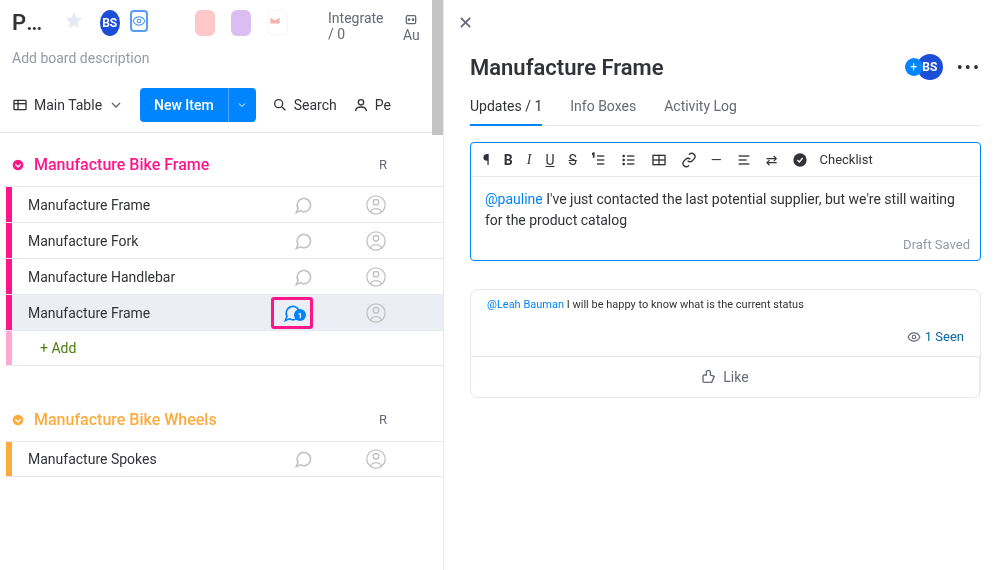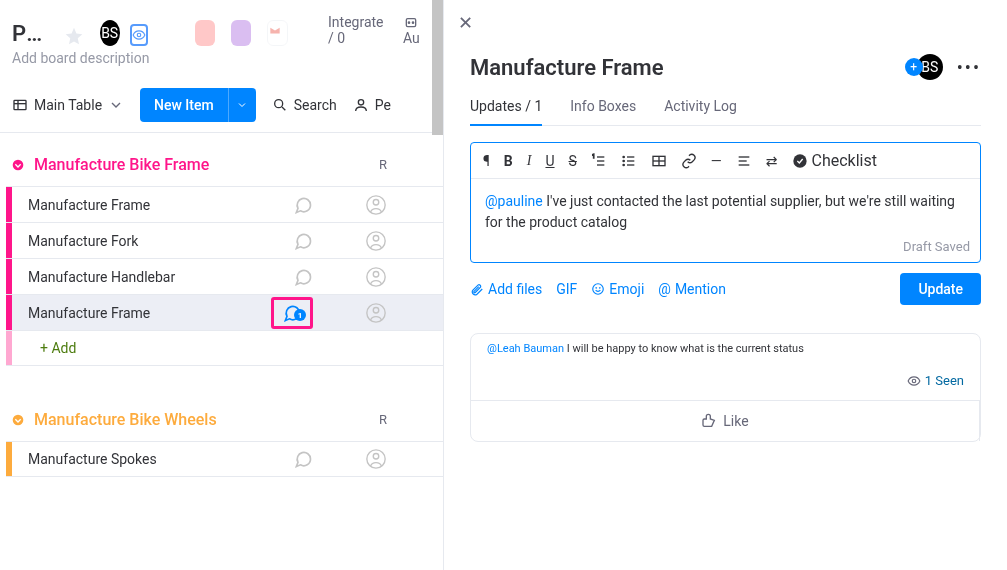--- a/index.html
+++ b/index.html
@@ -1,24 +1,24 @@
 <!DOCTYPE html>
 <html><head>
 <meta charset="utf-8">
 <style>
 *{box-sizing:border-box;margin:0;padding:0;font-family:-apple-system,BlinkMacSystemFont,"Segoe UI",Roboto,Arial,sans-serif}
 body{width:1007px;height:570px;overflow:hidden;position:relative;background:#fff;color:#323338;font-size:14px}
 .main-area{width:443px;height:570px;float:left;position:relative}
 .side-panel{position:absolute;left:443px;top:0;width:564px;height:570px;background:#fff;border-left:1px solid #e6e9ef}
 .scrollbar-stub{position:absolute;left:432px;top:0;width:11px;height:135px;background:#c4c4c4}
 .hdr{padding:10px 12px 0 12px}
-.hdr-row{display:flex;align-items:flex-end;gap:16px;height:36px}
+.hdr-row{display:flex;align-items:flex-start;gap:16px;height:36px}
 .board-title{font-size:22px;font-weight:600;color:#323338;white-space:nowrap;overflow:hidden;text-overflow:ellipsis;width:46px}
 .star{color:#c5c7d0}
-.avatar-bs{width:26px;height:26px;border-radius:50%;background:#000000;color:#fff;font-size:14px;font-weight:400;display:inline-flex;align-items:center;justify-content:center}
+.avatar-bs{width:26px;height:26px;border-radius:50%;background:#1d4ed8;color:#fff;font-size:12px;font-weight:700;display:inline-flex;align-items:center;justify-content:center}
 .eye-share{width:22px;height:22px;border-radius:4px;border:2px solid #579bfc;display:inline-flex;align-items:center;justify-content:center;color:#579bfc;font-size:12px;margin-left:-6px;background:#fff}
 .hex{width:26px;height:26px;border-radius:6px;opacity:.4}
 .integrate{color:#676879;font-size:14px;margin-left:24px}
 .desc{color:#9699a6;font-size:14px;padding:4px 12px 16px 12px}
 .toolbar{display:flex;align-items:center;gap:16px;padding:6px 12px 10px 12px;border-bottom:1px solid #e6e9ef}
 .tb-item{display:flex;align-items:center;gap:6px;color:#323338;cursor:pointer}
 .tb-item svg{width:16px;height:16px}
 .btn-new{background:#0085ff;color:#fff;border:none;height:34px;display:flex;border-radius:4px;overflow:hidden}
 .btn-new-main{padding:0 14px;display:flex;align-items:center;font-size:14px;font-weight:500}
 .btn-new-dd{width:28px;display:flex;align-items:center;justify-content:center;border-left:1px solid rgba(255,255,255,.3)}
@@ -51,21 +51,21 @@
 .panel-hdr-right{display:flex;align-items:center;gap:14px}
 .add-avatar{display:flex;align-items:center}
 .plus-av{width:18px;height:18px;border-radius:50%;background:#0085ff;color:#fff;display:flex;align-items:center;justify-content:center;font-size:12px;margin-right:-6px;z-index:2;position:relative}
 .dots{color:#323338;font-size:18px;letter-spacing:2px}
 .tabs{display:flex;gap:28px;margin-top:18px;border-bottom:1px solid #e6e9ef}
 .tab{padding:0 0 10px 0;color:#676879;cursor:pointer;font-size:14px}
 .tab.active{color:#323338;border-bottom:2px solid #0085ff;margin-bottom:-1px}
 .editor-box{border:1.5px solid #0085ff;border-radius:4px;margin-top:16px}
 .editor-tb{display:flex;align-items:center;gap:14px;padding:8px 12px;border-bottom:1px solid #e6e9ef;color:#323338}
 .editor-tb>*{cursor:pointer;font-size:14px}
-.editor-tb .checklist{display:flex;align-items:center;gap:4px;font-size:16px}
+.editor-tb .checklist{display:flex;align-items:center;gap:12px;font-size:13px}
 .editor-body{padding:12px 14px 6px 14px;min-height:56px;font-size:14px;color:#323338;line-height:1.5}
 .mention-blue{color:#0085ff}
 .draft-saved{text-align:right;color:#9699a6;font-size:13px;padding:0 10px 8px 0}
 .editor-btm{display:flex;align-items:center;justify-content:space-between;margin-top:10px}
 .editor-btm-left{display:flex;gap:14px}
 .editor-btm-left a{color:#0085ff;font-size:14px;text-decoration:none;display:flex;align-items:center;gap:4px}
 .update-btn{background:#0085ff;color:#fff;border:none;padding:8px 18px;border-radius:4px;font-size:14px;font-weight:500;cursor:pointer}
 .comment-card{border:1px solid #e6e9ef;border-radius:8px;margin-top:28px}
 .comment-head{display:flex;align-items:center;padding:16px 16px 10px 16px;position:relative}
 .c-avatar{width:38px;height:38px;border-radius:50%;background:linear-gradient(135deg,#8b4d3e,#3a2618);margin-right:12px}
@@ -305,42 +305,20 @@
             </svg>
           <span>Checklist</span>
         </span>
       </div>
       <div class="editor-body">
         <span class="mention-blue">@pauline</span><span> I've just contacted the last potential supplier, but we're still waiting for the product catalog</span>
       </div>
       <div class="draft-saved">Draft Saved</div>
     </div>
 
-    <div class="editor-btm">
-      <div class="editor-btm-left">
-        <a>
-            <svg width="14" height="14" viewBox="0 0 24 24" fill="none" stroke="#0085ff" stroke-width="2">
-              <path d="M21 12l-9 9a5 5 0 01-7-7l9-9a3 3 0 014 4l-9 9a1 1 0 01-2-2l8-8"></path>
-            </svg>
-            <span>Add files</span>
-          </a>
-        <a>GIF</a>
-        <a>
-            <svg width="14" height="14" viewBox="0 0 24 24" fill="none" stroke="#0085ff" stroke-width="2">
-              <circle cx="12" cy="12" r="9"></circle>
-              <path d="M8 14s1.5 2 4 2 4-2 4-2"></path>
-              <circle cx="9" cy="10" r="0.5" fill="#0085ff"></circle>
-              <circle cx="15" cy="10" r="0.5" fill="#0085ff"></circle>
-            </svg>
-            <span>Emoji</span>
-          </a>
-        <a>@<span>Mention</span></a>
-      </div>
-      <button class="update-btn">Update</button>
-    </div>
 
     <div class="comment-card">
       <div class="comment-body">
         <span class="mention-blue">@Leah Bauman</span><span> I will be happy to know what is the current status</span>
       </div>
       <div class="seen-row">
         <svg width="14" height="14" viewBox="0 0 24 24" fill="none" stroke="#676879" stroke-width="2">
             <path d="M2 12s3-7 10-7 10 7 10 7-3 7-10 7-10-7-10-7z"></path>
             <circle cx="12" cy="12" r="3"></circle>
           </svg>

